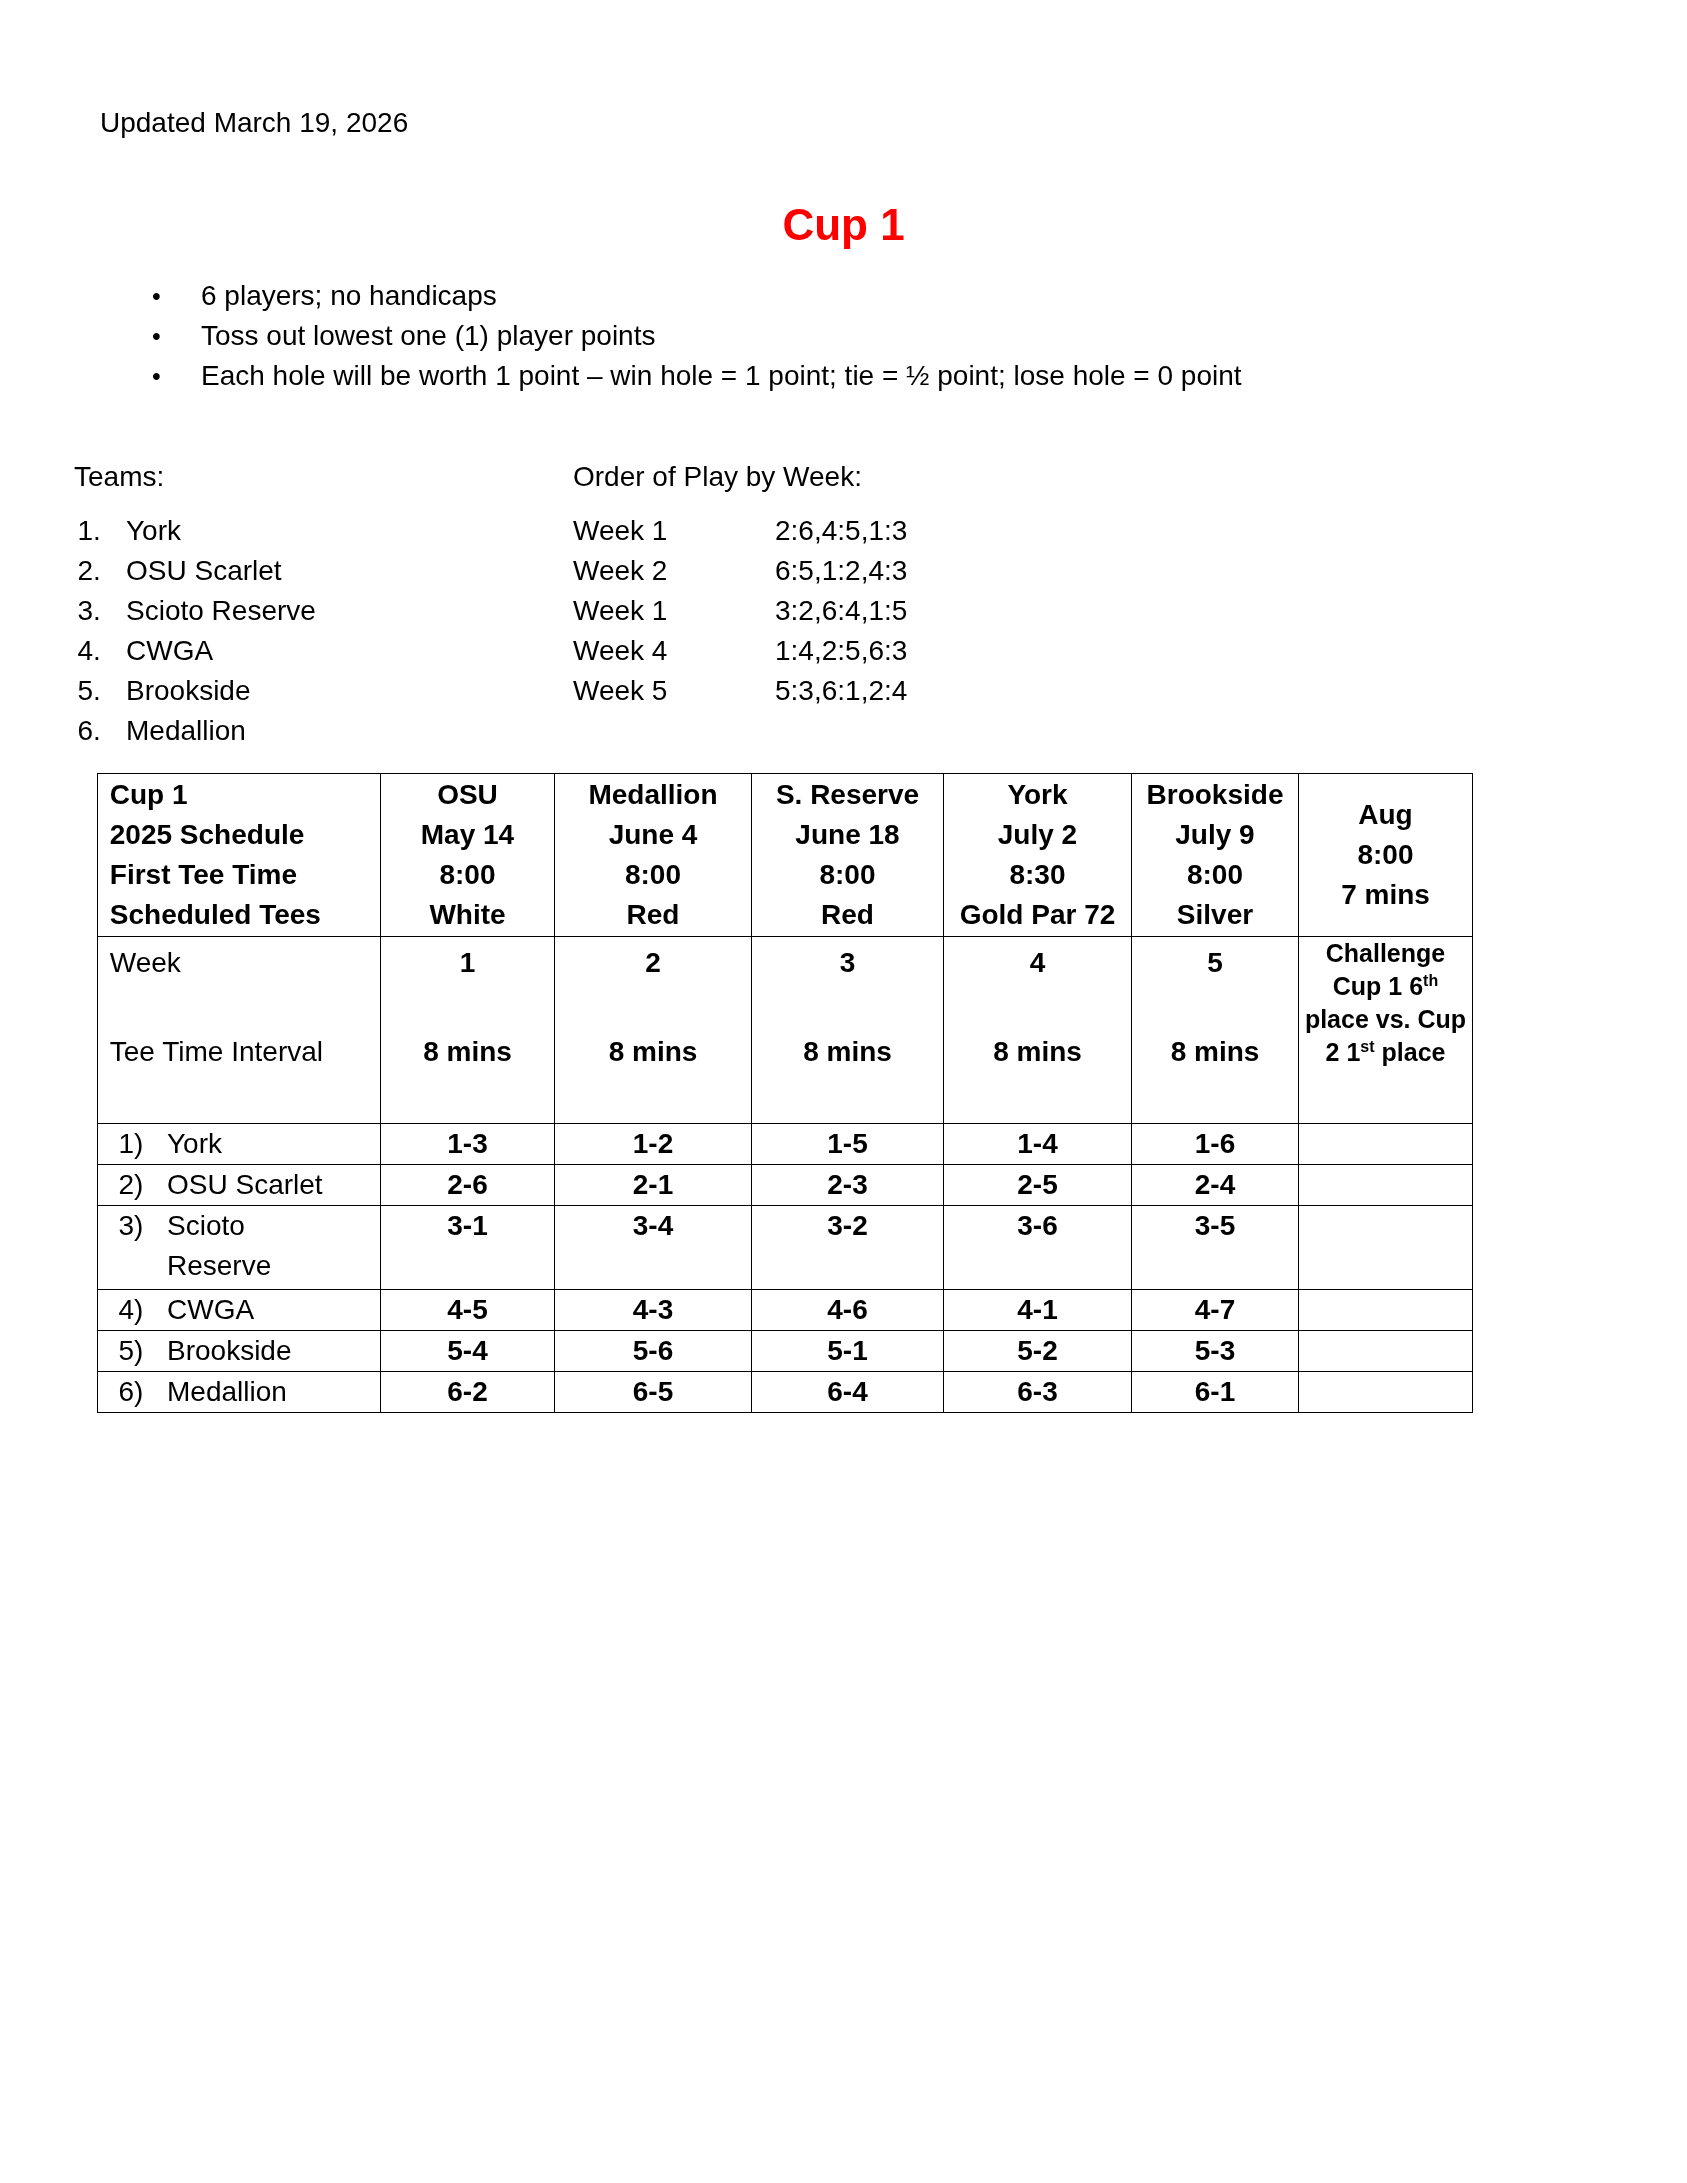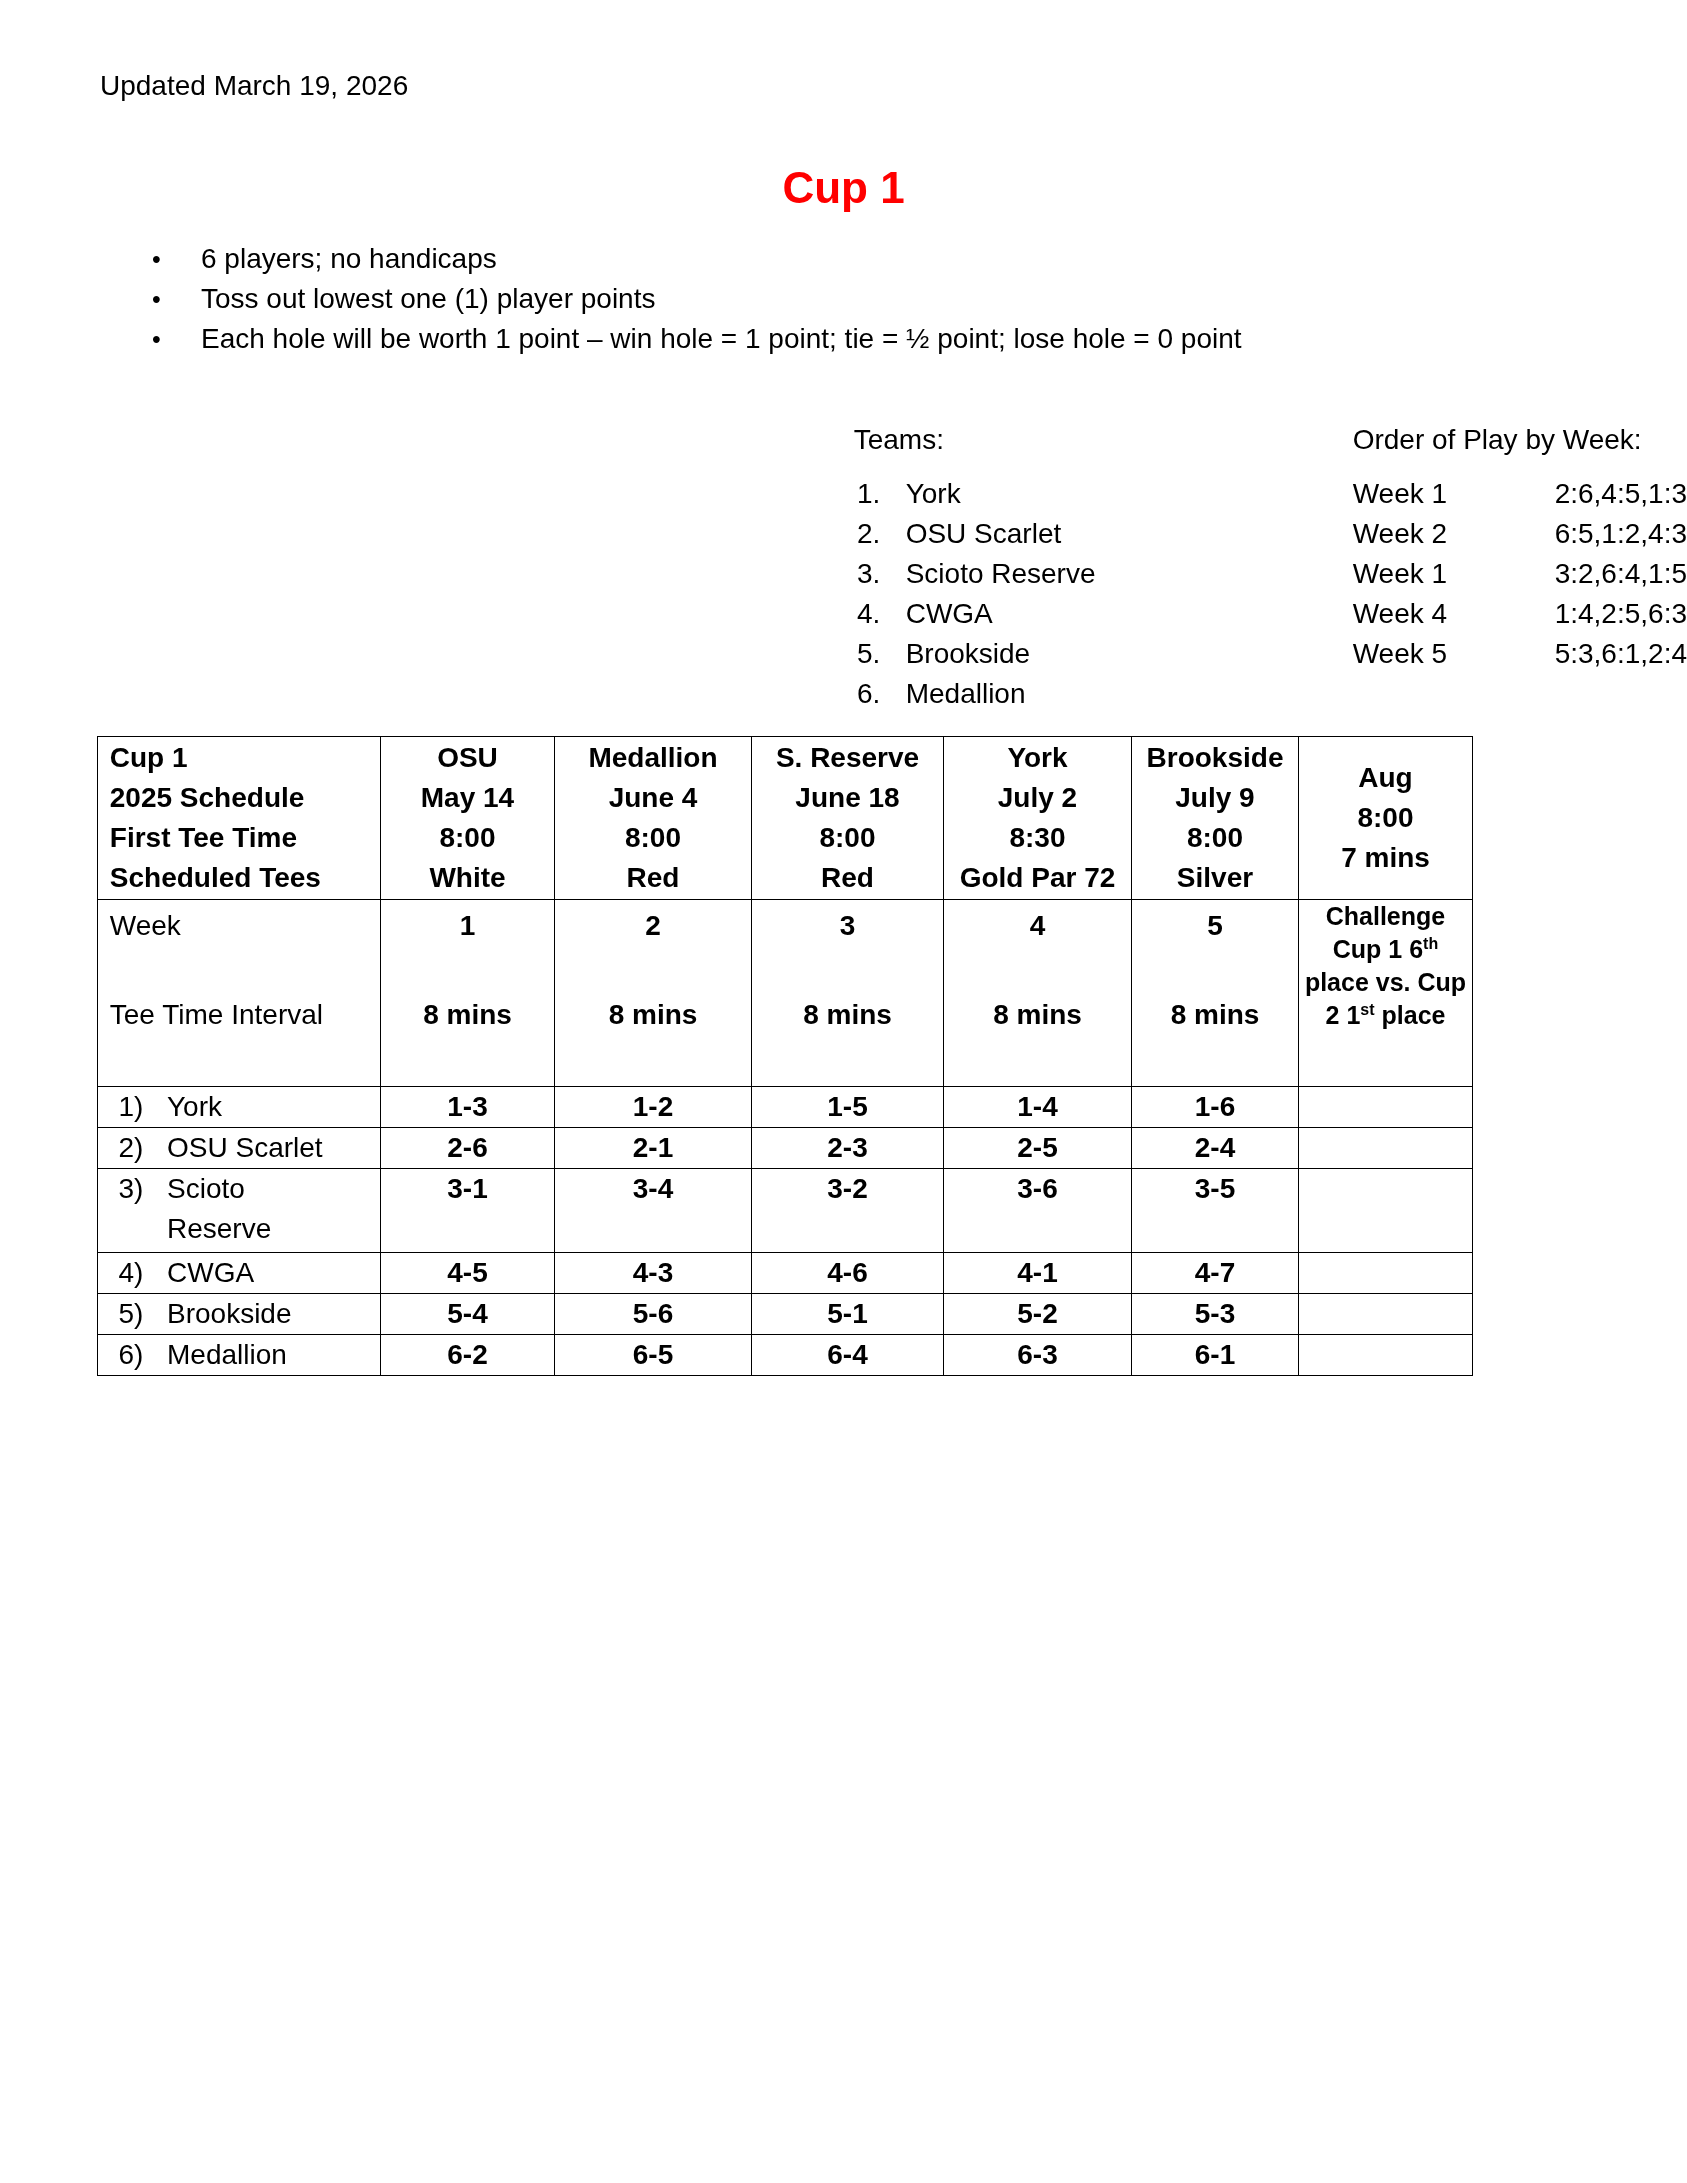--- a/index.html
+++ b/index.html
@@ -10,40 +10,40 @@
   *{box-sizing:border-box;}
   html,body{margin:0;padding:0;}
   body{
     width:1687px;height:2183px;
     background:#ffffff;
     color:var(--ink);
     font-family:"Liberation Sans", sans-serif;
     font-size:28px;
     overflow:hidden;
   }
-  .page{padding-top:69px;}
+  .page{padding-top:106px;}
   .updated{margin-left:100px;font-size:28px;line-height:34px;}
   .title{
     margin:73px 0 0 0;
     text-align:center;
     font-size:51px;font-weight:bold;
     color:var(--title-blue);
     line-height:61px;
   }
   .cup{
     margin:59px 0 0 0;
     text-align:center;
     font-size:44px;font-weight:bold;
     color:var(--cup-red);
     line-height:52px;
   }
   .rules{margin:25px 0 0 152px;padding:0;list-style:none;}
   .rules li{display:flex;line-height:40px;}
   .rules .bullet{width:49px;flex:0 0 49px;font-size:25px;}
-  .cols{display:flex;margin:61px 0 0 46px;justify-content:flex-end;}
+  .cols{display:flex;margin:61px 0 0 74px;}
   .teams-col{width:499px;flex:0 0 499px;}
   .col-heading{line-height:40px;margin-bottom:13.5px;}
   .team-row,.order-row{display:flex;line-height:40px;}
   .team-num{width:52px;flex:0 0 52px;padding-left:3.4px;}
   .order-week{width:202px;flex:0 0 202px;}
   .sched-heading{margin:40px 0 0 97px;font-size:32px;font-weight:bold;line-height:40px;}
   table.sched{
     border-collapse:collapse;
     margin:22px 0 0 97px;
     table-layout:fixed;

